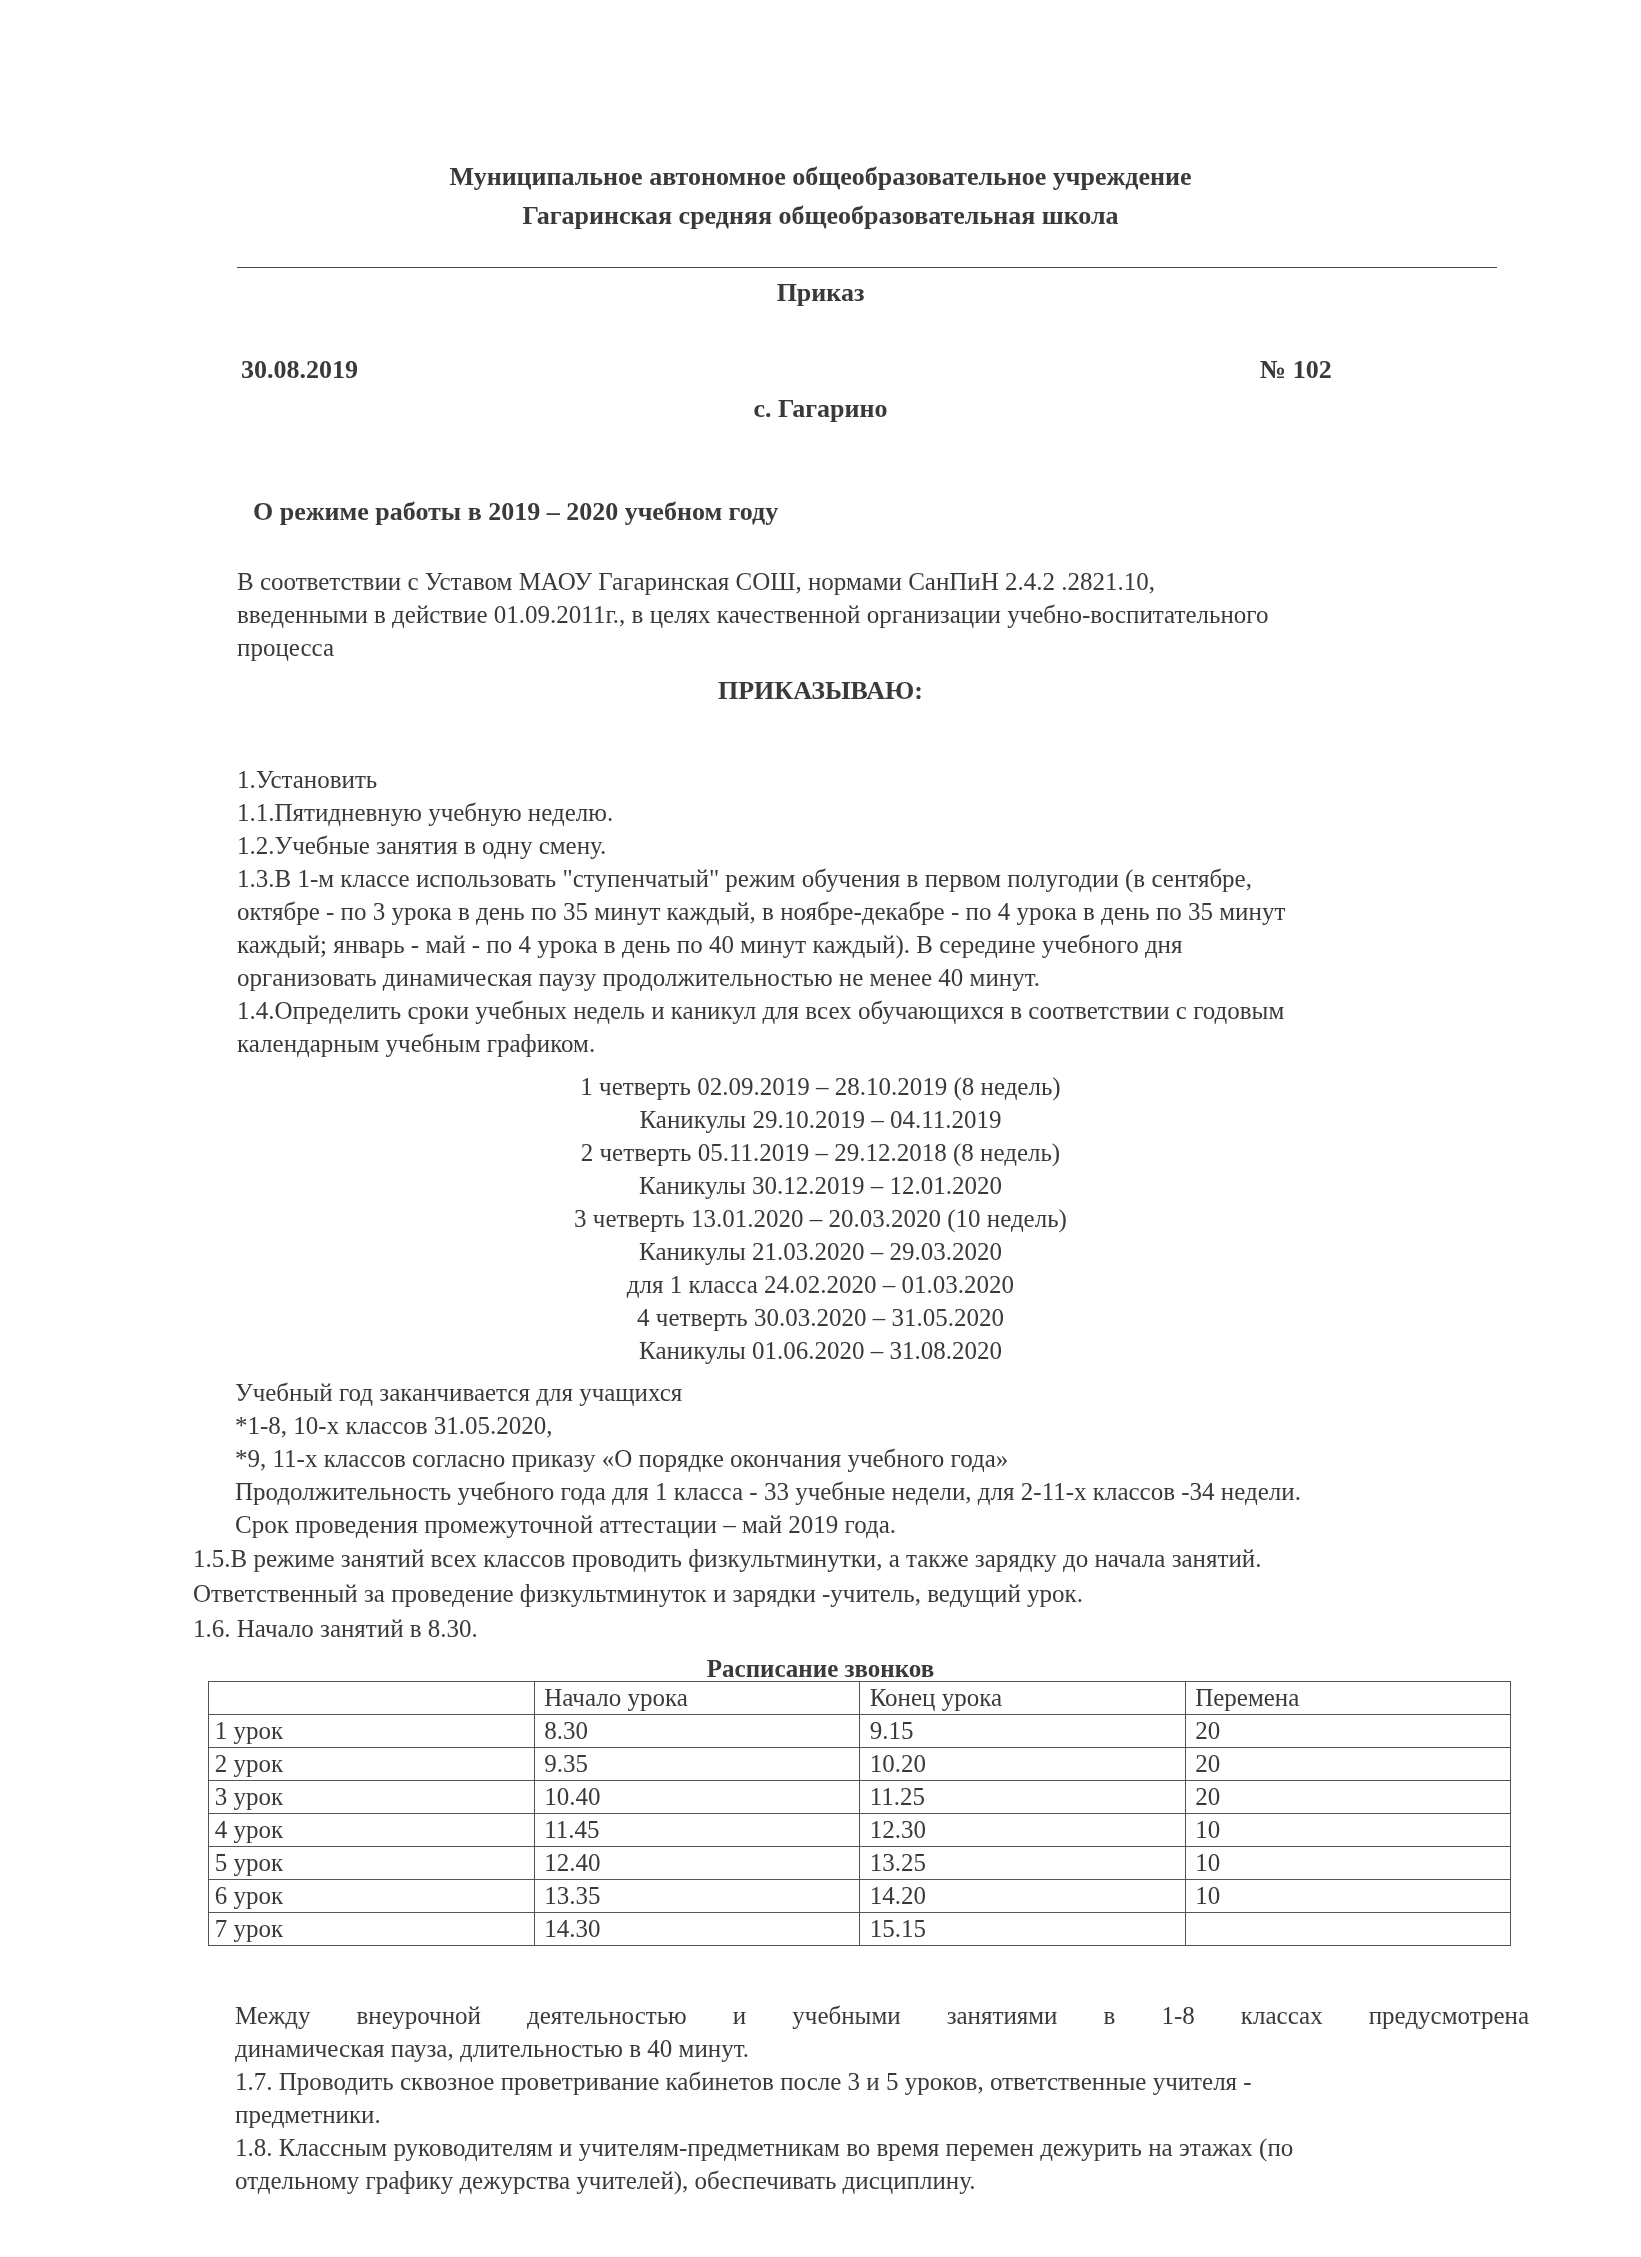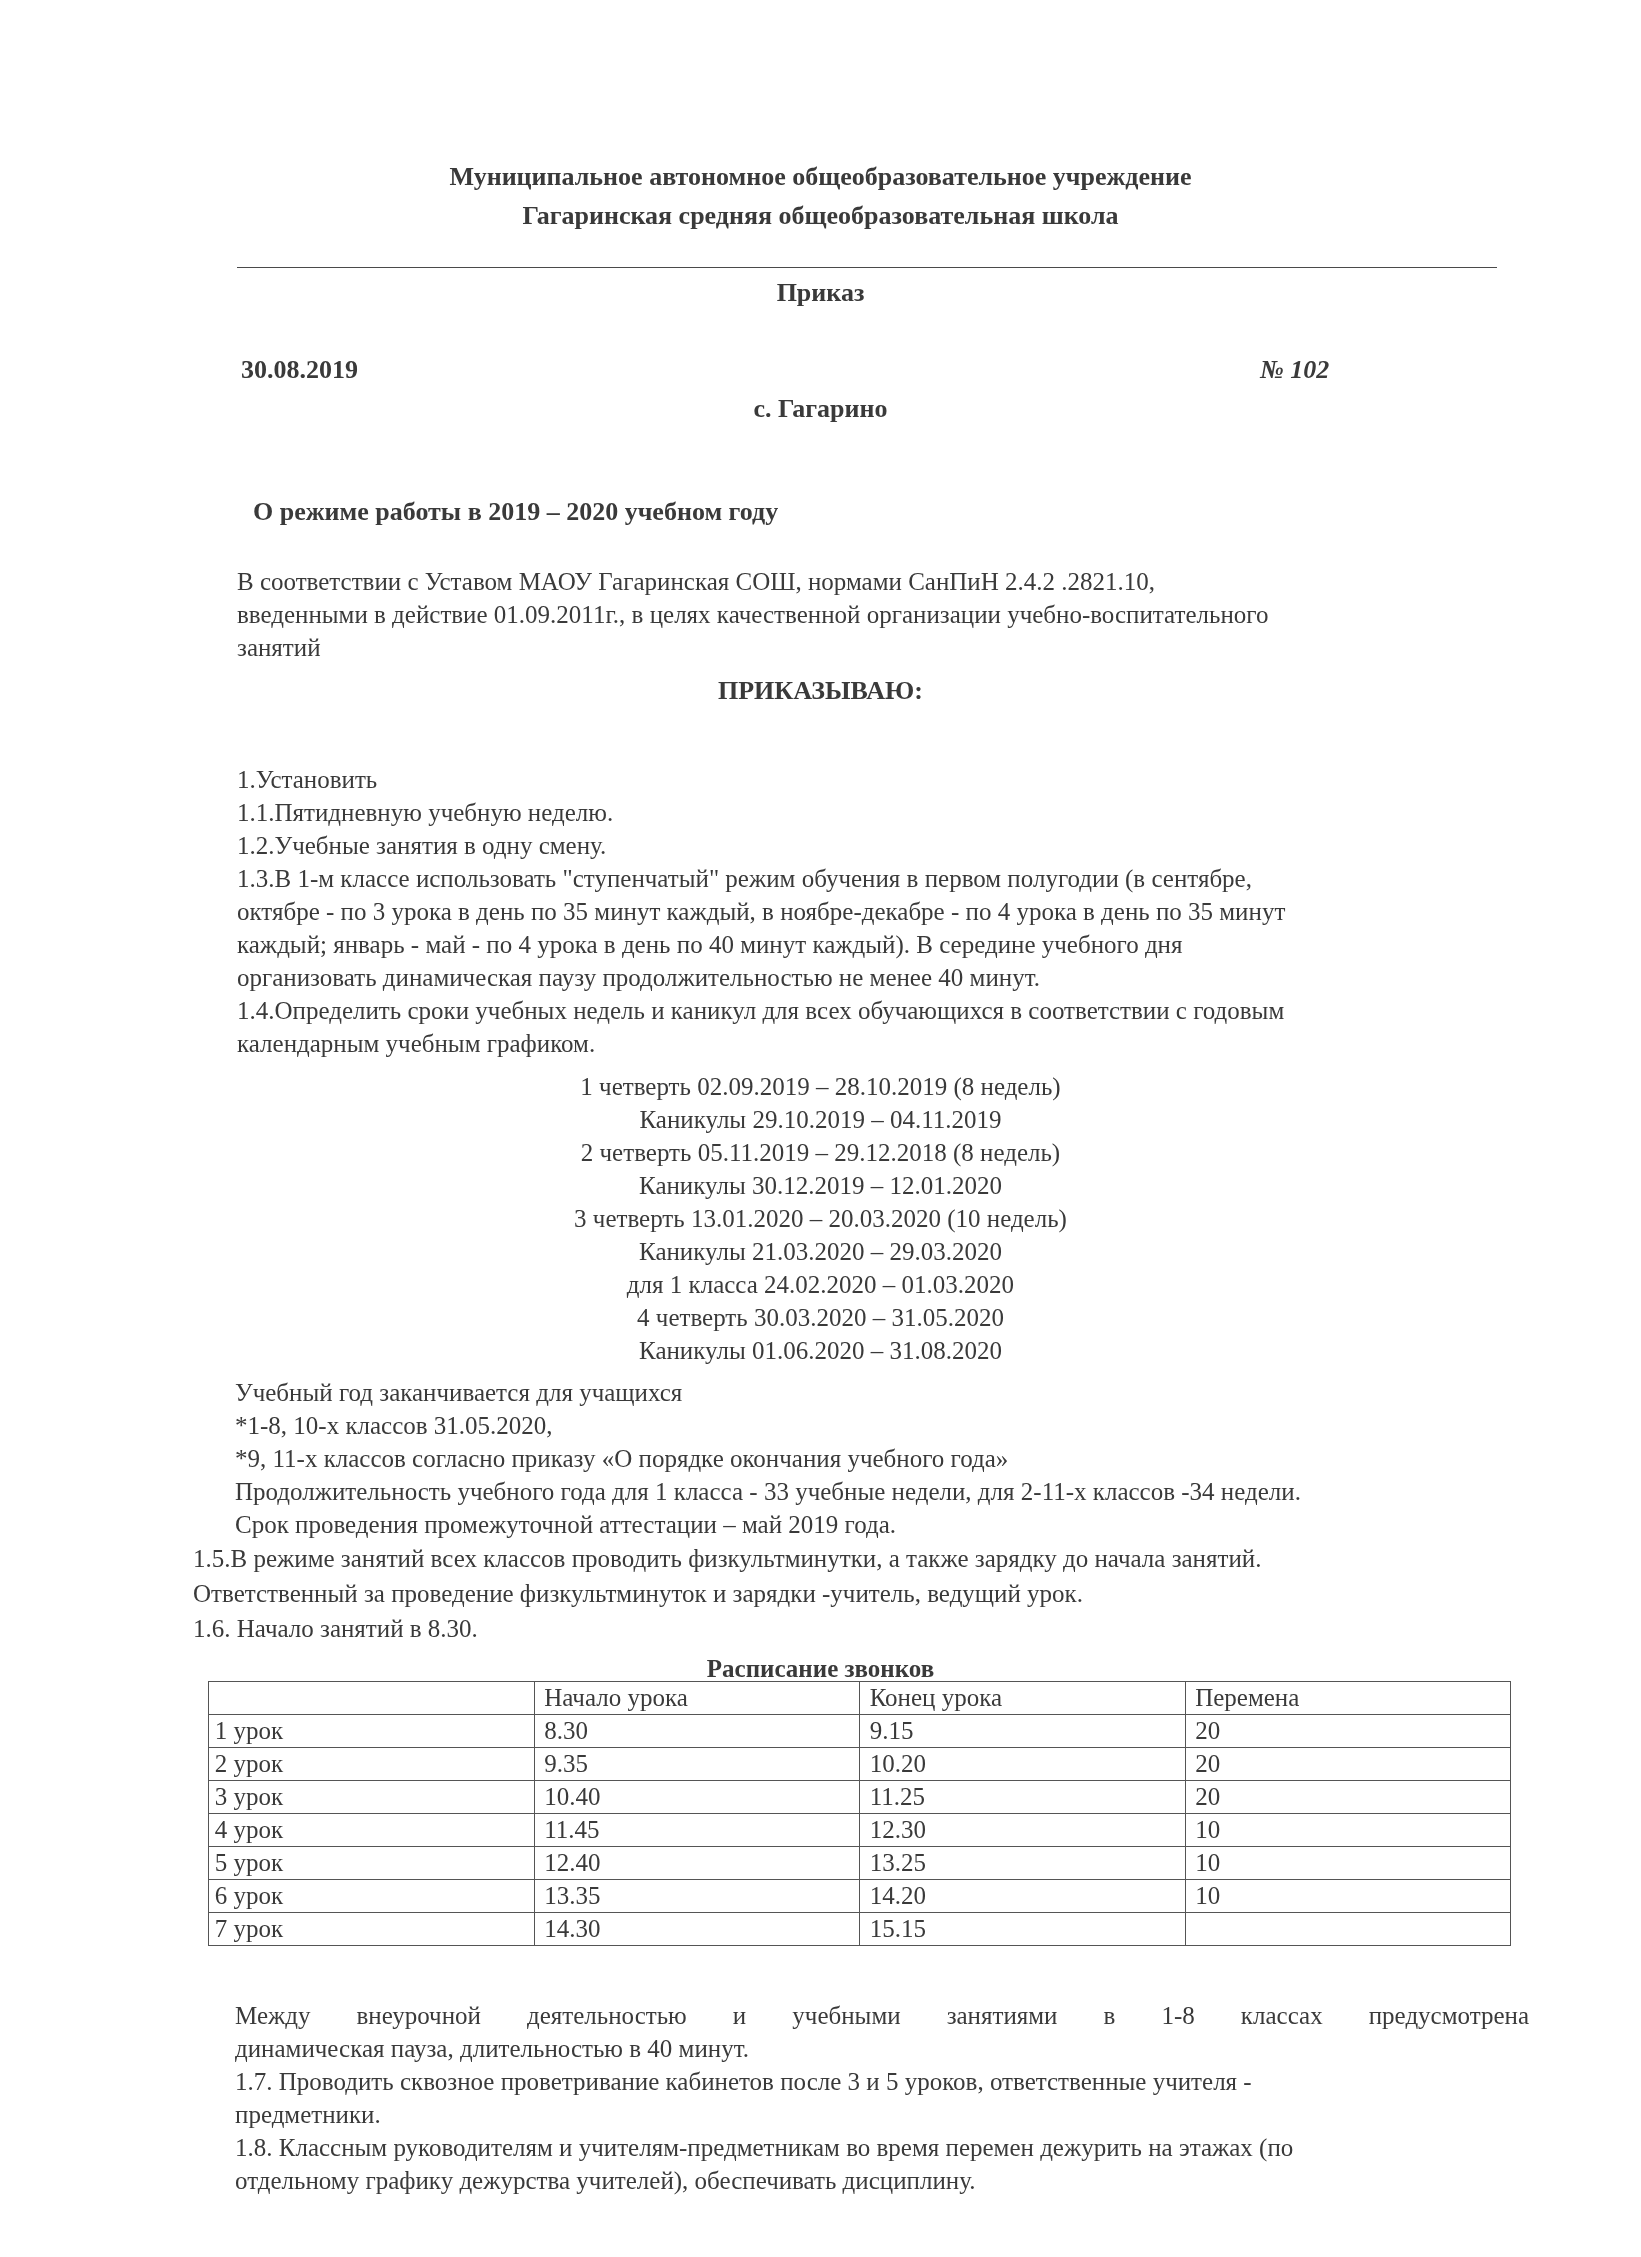--- a/index.html
+++ b/index.html
@@ -26,29 +26,29 @@
   .just { width: 1294px; text-align: justify; text-align-last: justify; white-space: normal; }
 </style>
 </head>
 <body>
 
 <div class="abs hdr" style="top:162px;">Муниципальное автономное общеобразовательное  учреждение</div>
 <div class="abs hdr" style="top:201px;">Гагаринская средняя общеобразовательная школа</div>
 <div class="abs hline"></div>
 <div class="abs hdr" style="top:278px;">Приказ</div>
 <div class="abs bold" style="left:241px; top:355px; font-size:26px;">30.08.2019</div>
-<div class="abs bold" style="left:1260px; top:355px; font-size:26px;font-style:italic;">№  102</div>
+<div class="abs bold" style="left:1260px; top:355px; font-size:26px;">№  102</div>
 <div class="abs hdr" style="top:394px;">с. Гагарино</div>
 
 <div class="abs bold" style="left:253px; top:497px; font-size:26px;">О режиме работы в 2019 – 2020  учебном году</div>
 
 <div class="abs" style="left:237px; top:565px;">
   <div class="p">В соответствии  с Уставом МАОУ Гагаринская СОШ, нормами  СанПиН 2.4.2 .2821.10,</div>
   <div class="p">введенными в действие  01.09.2011г., в целях качественной  организации учебно-воспитательного</div>
-  <div class="p">занятий</div>
+  <div class="p">процесса</div>
 </div>
 
 <div class="abs hdr" style="top:676px;">ПРИКАЗЫВАЮ:</div>
 
 <div class="abs" style="left:237px; top:763px;">
   <div class="p">1.Установить</div>
   <div class="p">1.1.Пятидневную учебную неделю.</div>
   <div class="p">1.2.Учебные занятия в одну смену.</div>
   <div class="p">1.3.В 1-м классе  использовать "ступенчатый" режим обучения в первом полугодии (в сентябре,</div>
   <div class="p">октябре - по 3 урока в день по 35 минут каждый, в ноябре-декабре - по 4 урока в день по 35 минут</div>

